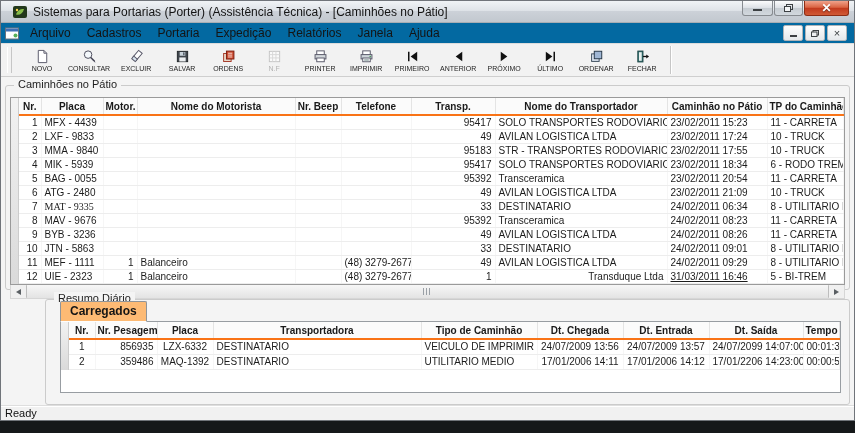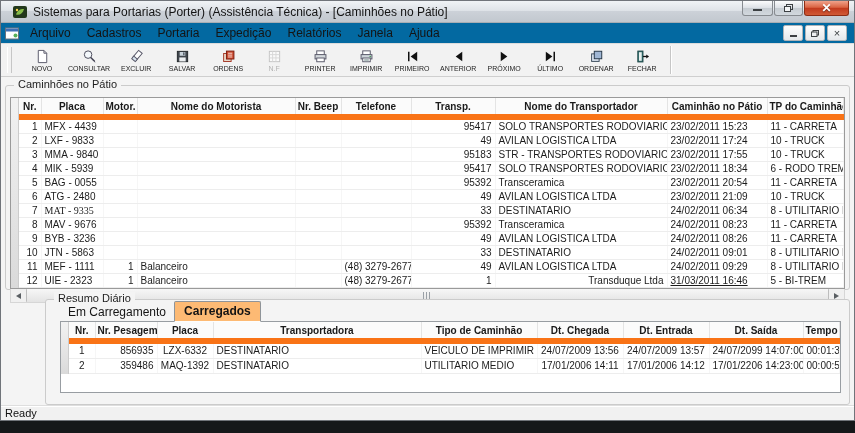--- a/index.html
+++ b/index.html
@@ -29,21 +29,21 @@
   .tsep{width:1px;height:28px;background:#c6c6c6;border-right:1px solid #ffffff;margin:0 5px;}
   
   .group{margin:0 4px;border:1px solid #cbcbcb;border-radius:3px;position:relative;background:#f4f4f4;}
   .gcap{position:absolute;top:-8px;left:8px;font-size:11px;background:#f4f4f4;padding:0 4px;color:#1d1d1d;white-space:nowrap;}
   .group.patio{margin-top:8px;height:205px;padding:11px 4px 0 4px;box-sizing:border-box;}
   .group.resumo{margin-top:9px;height:106px;box-sizing:border-box;margin-left:44px;}
   
   .gridbox{border:1px solid #9a9a9a;background:#fff;display:flex;overflow:hidden;}
   .indicator{width:7px;background:linear-gradient(#f2f2f2,#dadada);border-right:1px solid #cccccc;flex:none;}
   table.grid-table{border-collapse:collapse;table-layout:fixed;width:100%;flex:1;}
-  .grid-table th{font-size:10px;font-weight:bold;height:16px;border-bottom:6px solid #f97316;border-right:1px solid #e4e4e4;background:#fbfbfb;padding:0 2px;white-space:nowrap;overflow:hidden;text-align:center;color:#1a1a1a;}
+  .grid-table th{font-size:10px;font-weight:bold;height:16px;border-bottom:2px solid #f97316;border-right:1px solid #e4e4e4;background:#fbfbfb;padding:0 2px;white-space:nowrap;overflow:hidden;text-align:center;color:#1a1a1a;}
   .grid-table td{font-size:10px;height:13px;line-height:13px;padding:0 3px;border-bottom:1px solid #ededed;border-right:1px solid #f6f6f6;white-space:nowrap;overflow:hidden;color:#1c1c1c;}
   #resumo-grid .grid-table td{height:14px;line-height:14px;}
   
   .hscroll{height:13px;background:#f0f0f0;border:1px solid #d6d6d6;border-top:none;display:flex;align-items:stretch;}
   .sarrow{width:15px;display:flex;align-items:center;justify-content:center;background:#f0f0f0;}
   .tri-l{width:0;height:0;border-style:solid;border-width:3.5px 5px 3.5px 0;border-color:transparent #5a5f63 transparent transparent;}
   .tri-r{width:0;height:0;border-style:solid;border-width:3.5px 0 3.5px 5px;border-color:transparent transparent transparent #5a5f63;}
   .sthumb{flex:1;background:linear-gradient(#f7f7f7,#e3e3e3);border-left:1px solid #bdbdbd;border-right:1px solid #bdbdbd;border-radius:1px;display:flex;align-items:center;justify-content:center;}
   .grip{width:9px;height:7px;background:repeating-linear-gradient(90deg,#9aa0a6 0 1px,transparent 1px 3px);}
   
@@ -448,21 +448,20 @@
           </div>
         <div class="sarrow">
             <span class="tri-r"></span>
           </div>
       </div>
     </div>
 
     <div class="group resumo">
       <span class="gcap">Resumo Diário</span>
       <div class="tabs">
-        <div class="tab">Em Carregamento</div>
         <div class="tab active">Carregados</div>
       </div>
       <div class="tab-panel">
         <div class="gridbox" id="resumo-grid" style="border:none;">
           <div class="indicator"></div>
         <table class="grid-table">
               <colgroup>
                 <col style="width: 26px;">
                 <col style="width: 62px;">
                 <col style="width: 56px;">

